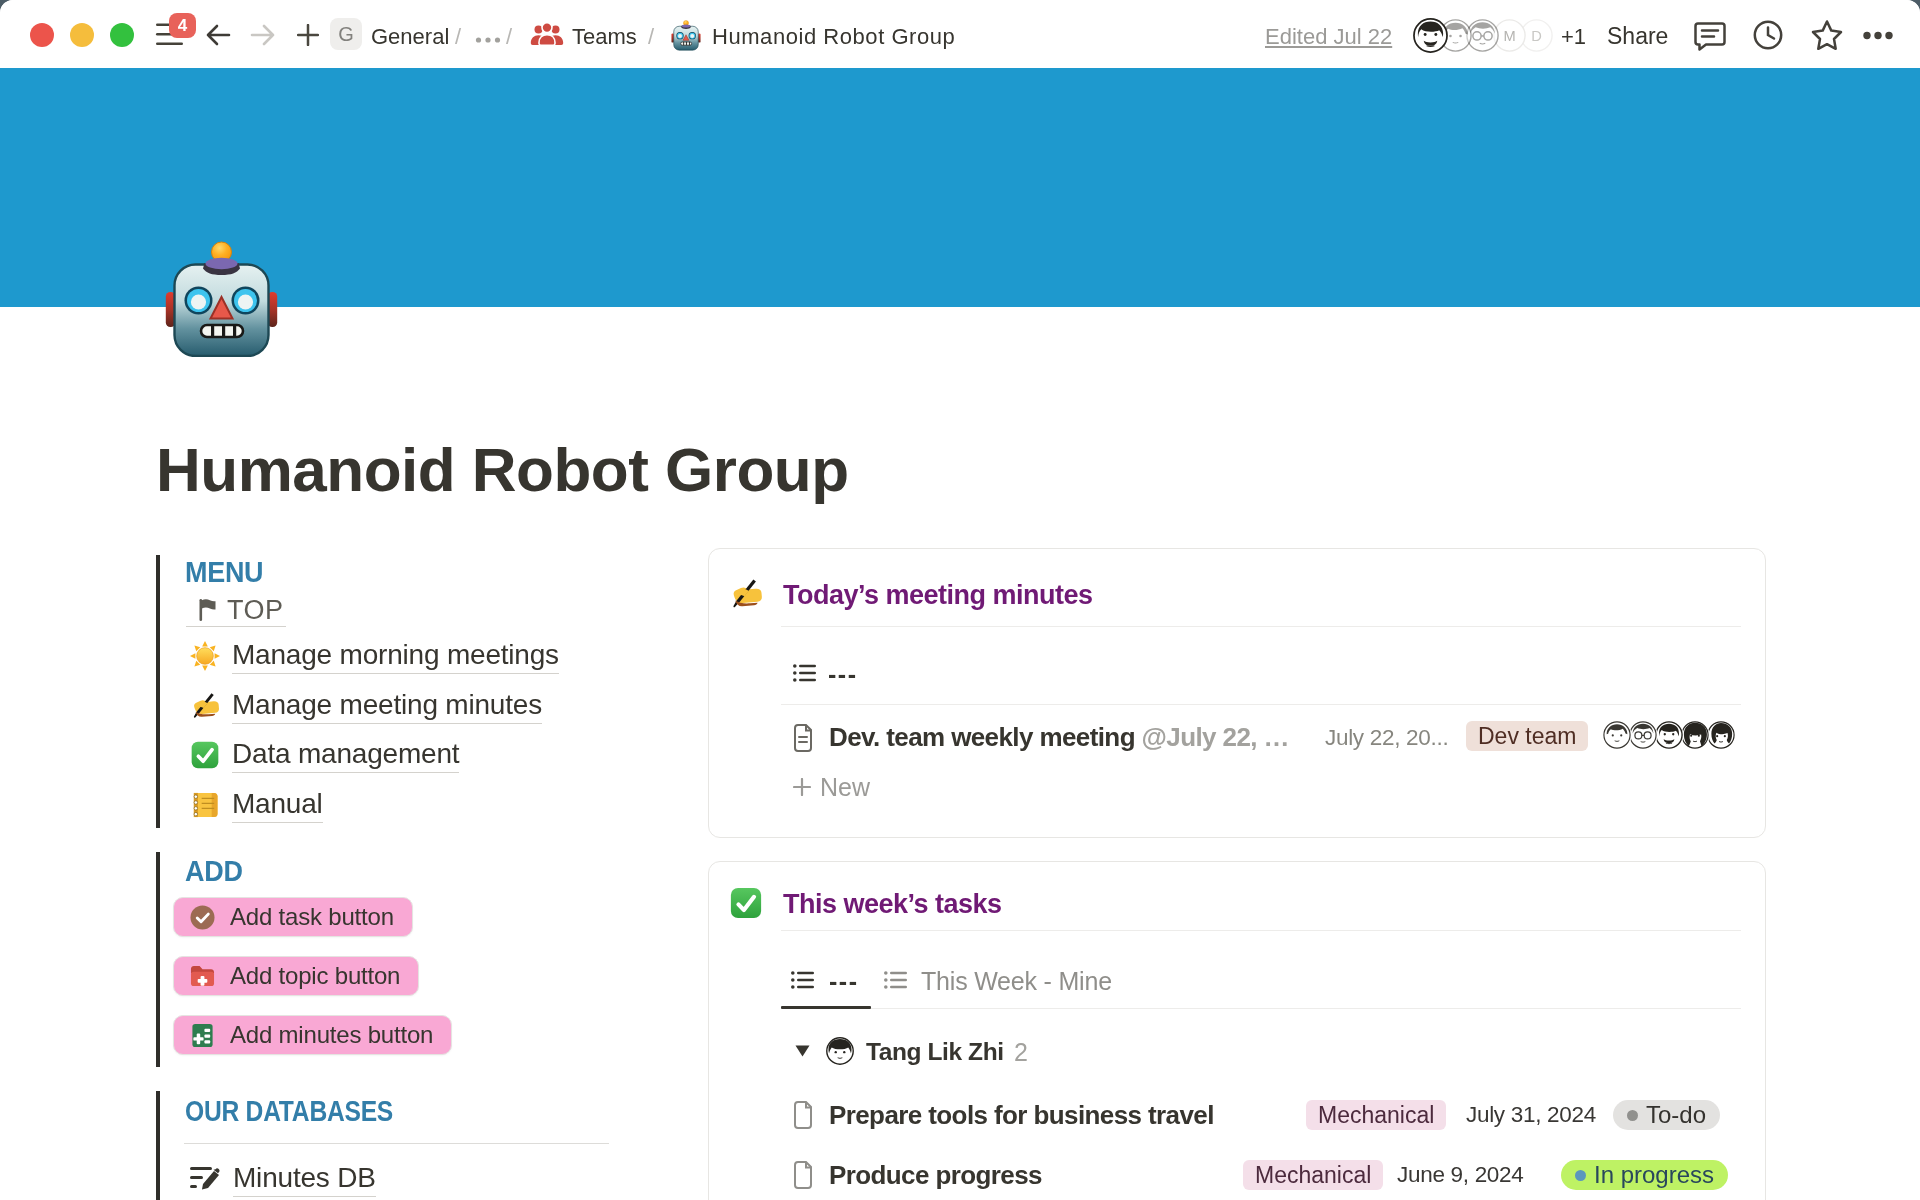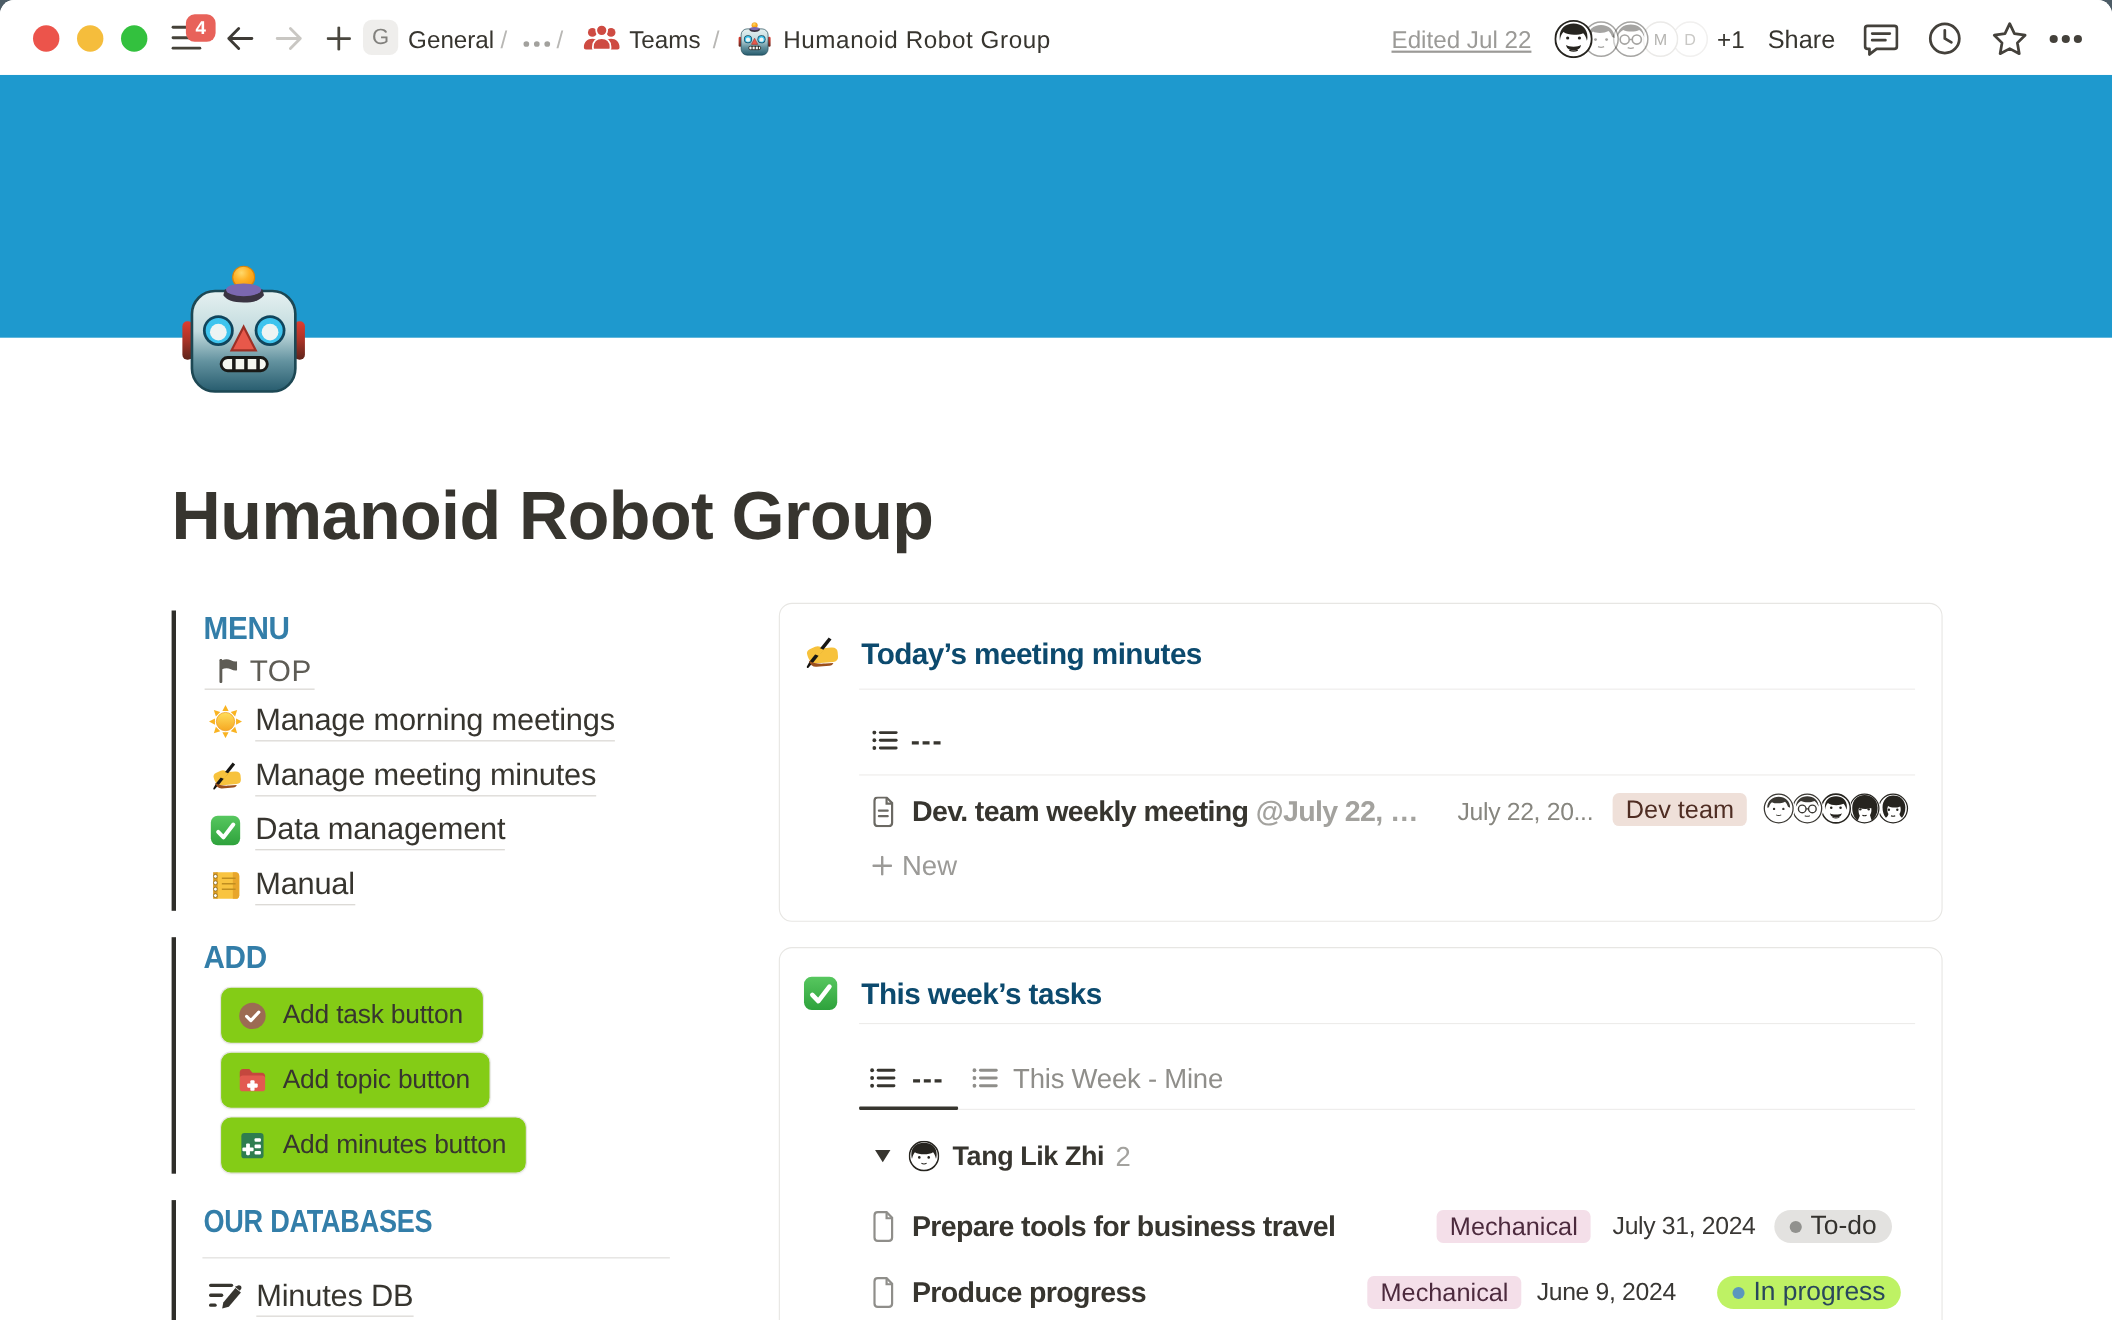--- a/index.html
+++ b/index.html
@@ -14,26 +14,26 @@
 .slash { color:#B8B7B4; font-size:22px; }
 .grey { color:#9B9A97; }
 
 #cover { position:absolute; left:0; top:68px; width:1920px; height:239px; background:#1E99CE; }
 #title { position:absolute; left:156px; top:434px; font-size:62px; font-weight:700; letter-spacing:-0.5px; color:#37352F; }
 .qbar { position:absolute; left:156px; width:4px; background:#2F2E2A; }
 .bhead { position:absolute; left:185px; font-size:29px; font-weight:700; color:#337EA9; letter-spacing:-0.3px; transform-origin:left center; }
 .mitem { position:absolute; left:190px; height:32px; display:flex; align-items:center; }
 .mitem .txt { font-size:28px; color:#37352F; border-bottom:1.6px solid #D4D2CD; padding-bottom:2px; letter-spacing:-0.2px; }
 .mitem .emo { width:30px; height:30px; margin-right:12px; flex:0 0 auto; }
-.btn { position:absolute; left:200px; height:52px; border:1.4px solid #E5E4E1; border-radius:10px; background:#84cc16; box-shadow:0 1px 2px rgba(15,15,15,0.04); display:flex; align-items:center; padding:0 18px 0 16px; }
+.btn { position:absolute; left:173px; height:40px; border:1.4px solid #E5E4E1; border-radius:10px; background:#f9a8d4; box-shadow:0 1px 2px rgba(15,15,15,0.04); display:flex; align-items:center; padding:0 18px 0 16px; }
 .btn .bico { width:25px; height:25px; margin-right:15px; flex:0 0 auto; }
 .btn .btxt { font-size:24px; color:#37352F; letter-spacing:-0.2px; }
 
 .card { position:absolute; left:708px; width:1058px; background:#fff; border:1.4px solid #E7E6E3; border-radius:12px; }
-.ctitle { position:absolute; left:783px; font-size:27px; font-weight:700; letter-spacing:-0.5px; color:#0c4a6e; }
+.ctitle { position:absolute; left:783px; font-size:27px; font-weight:700; letter-spacing:-0.5px; color:#701a75; }
 .cdiv { position:absolute; left:781px; width:960px; height:1.4px; background:#EDECEA; }
 .chip { position:absolute; height:30px; border-radius:6px; font-size:23px; display:flex; align-items:center; padding:0 12px; }
 .pill { position:absolute; height:30px; border-radius:15px; font-size:24px; display:flex; align-items:center; padding:0 14px; }
 .dot { width:11px; height:11px; border-radius:50%; margin-right:8px; }
 .rowtitle { font-size:26px; font-weight:700; color:#37352F; letter-spacing:-0.6px; }
 .datetxt { position:absolute; font-size:22.5px; color:#393734; letter-spacing:-0.3px; }
 </style>
 </head>
 <body>
 <div id="win">

